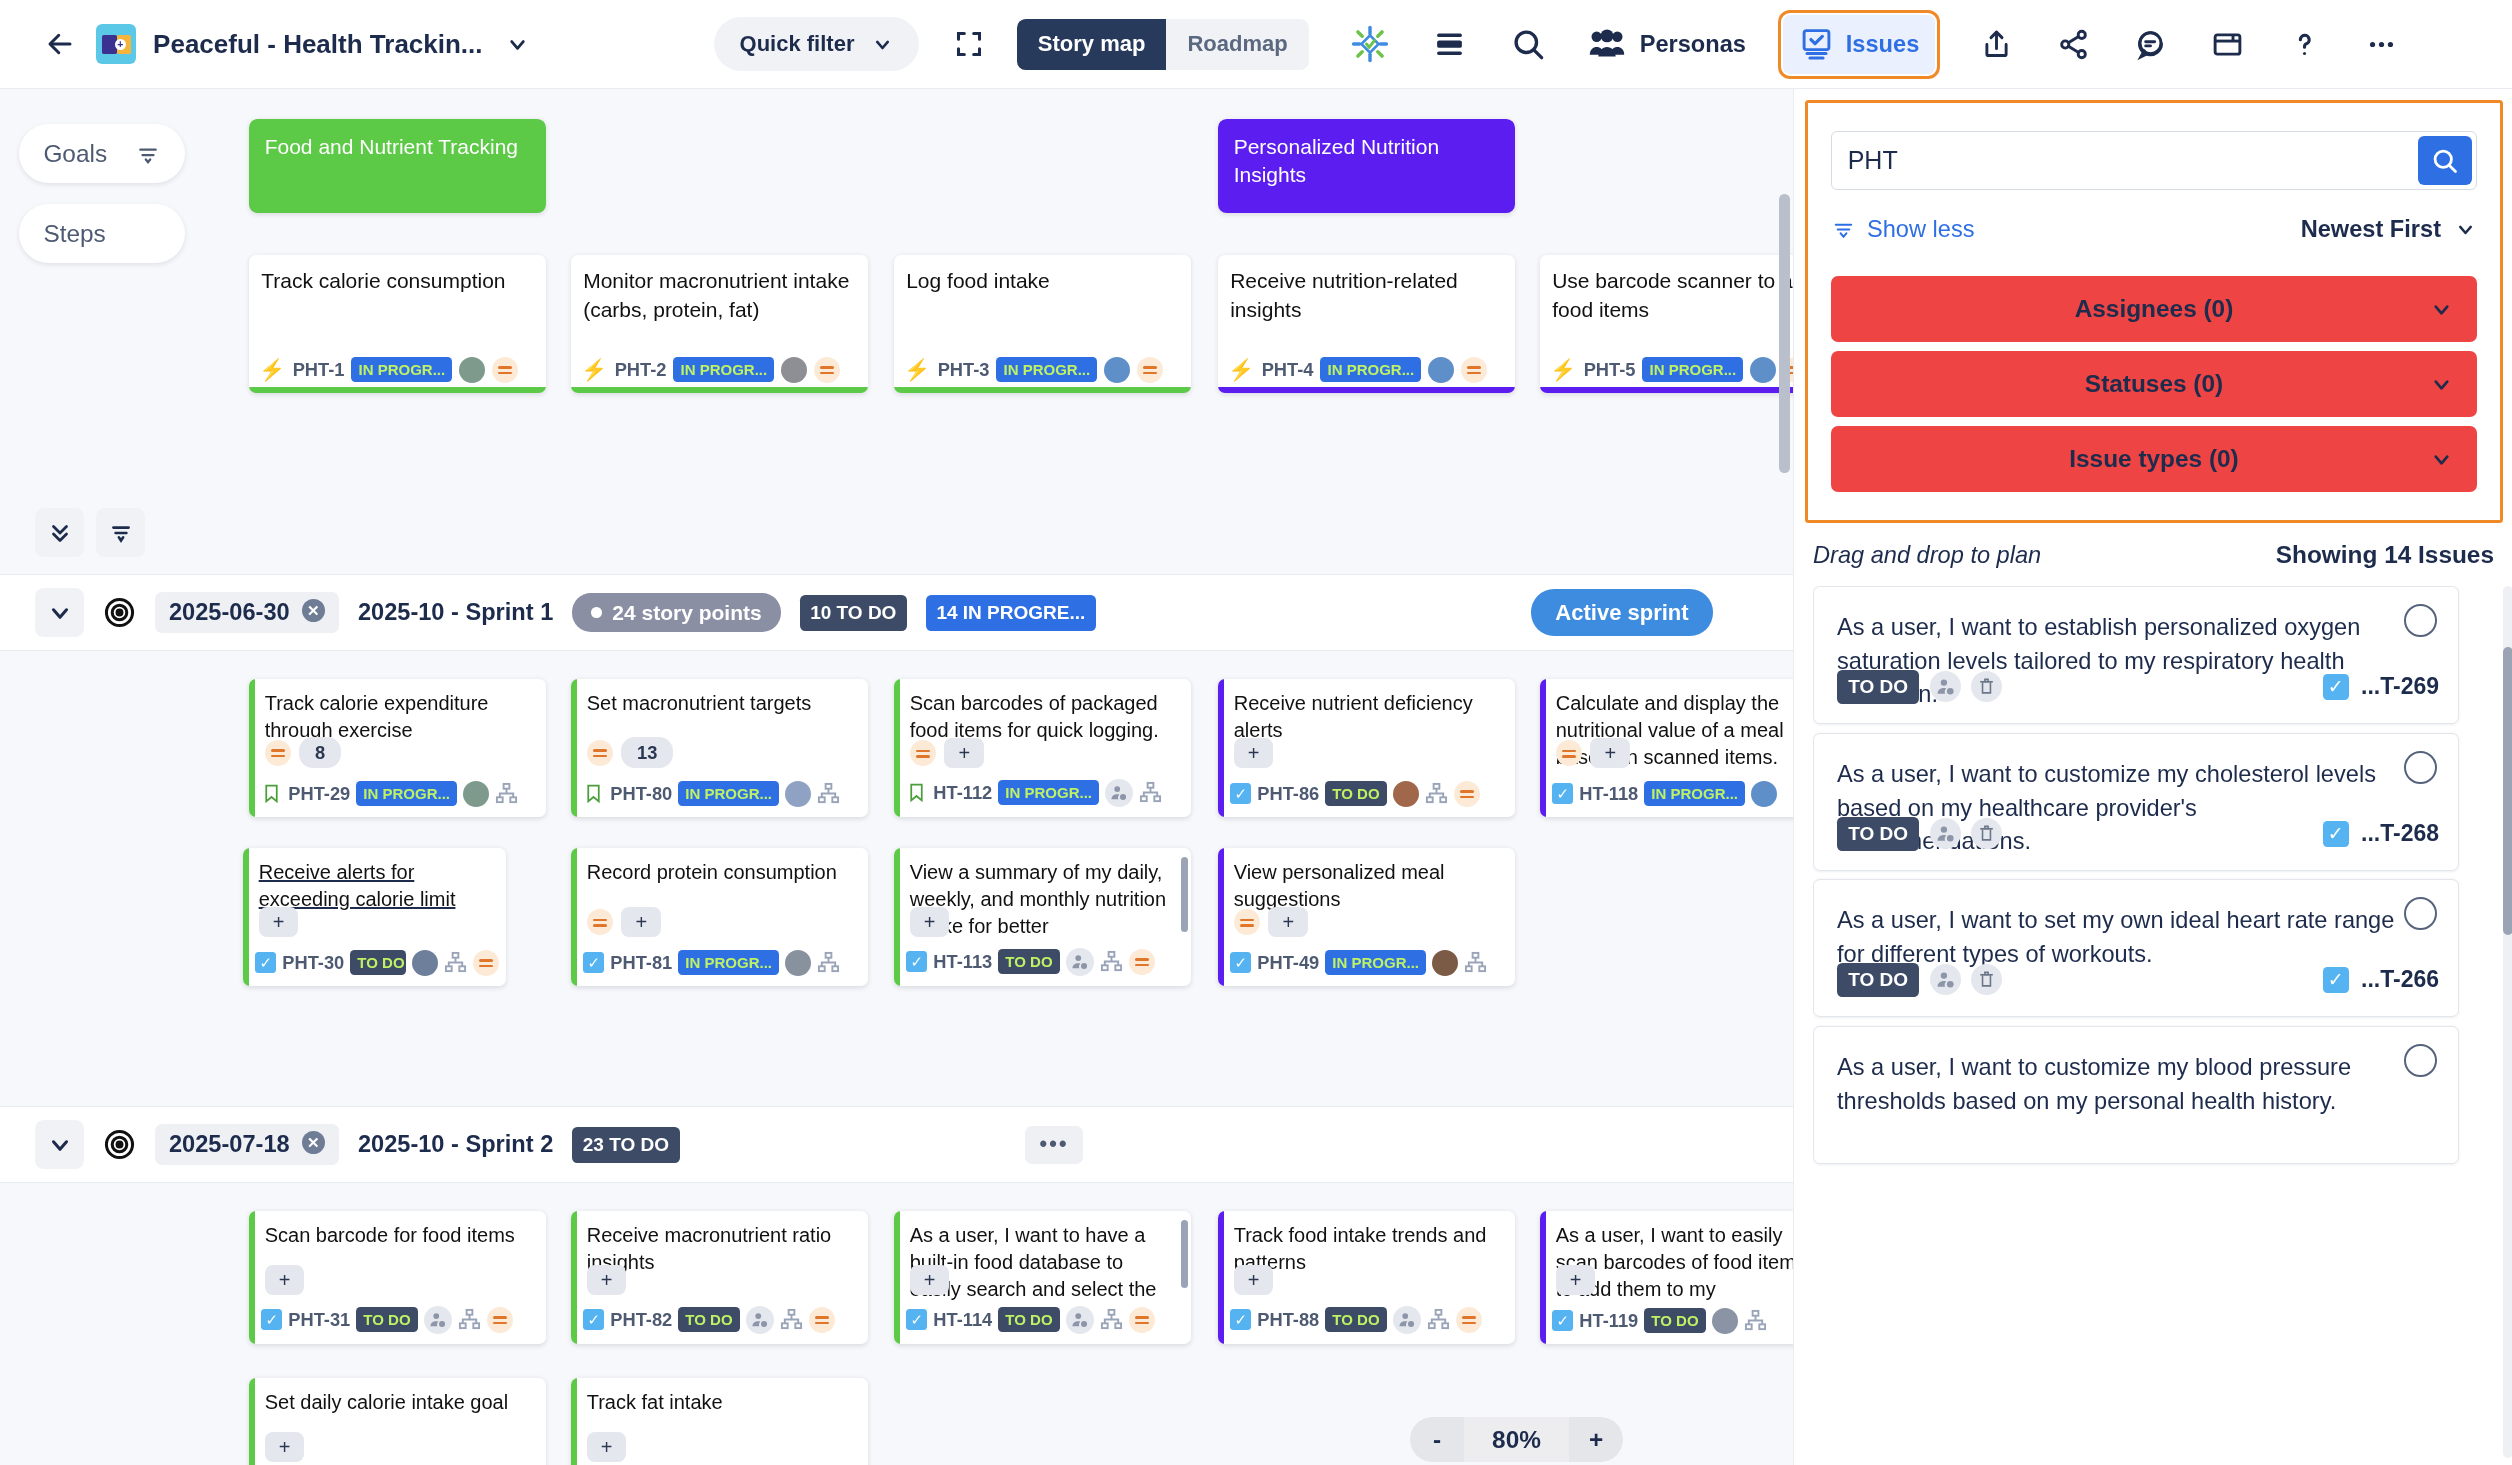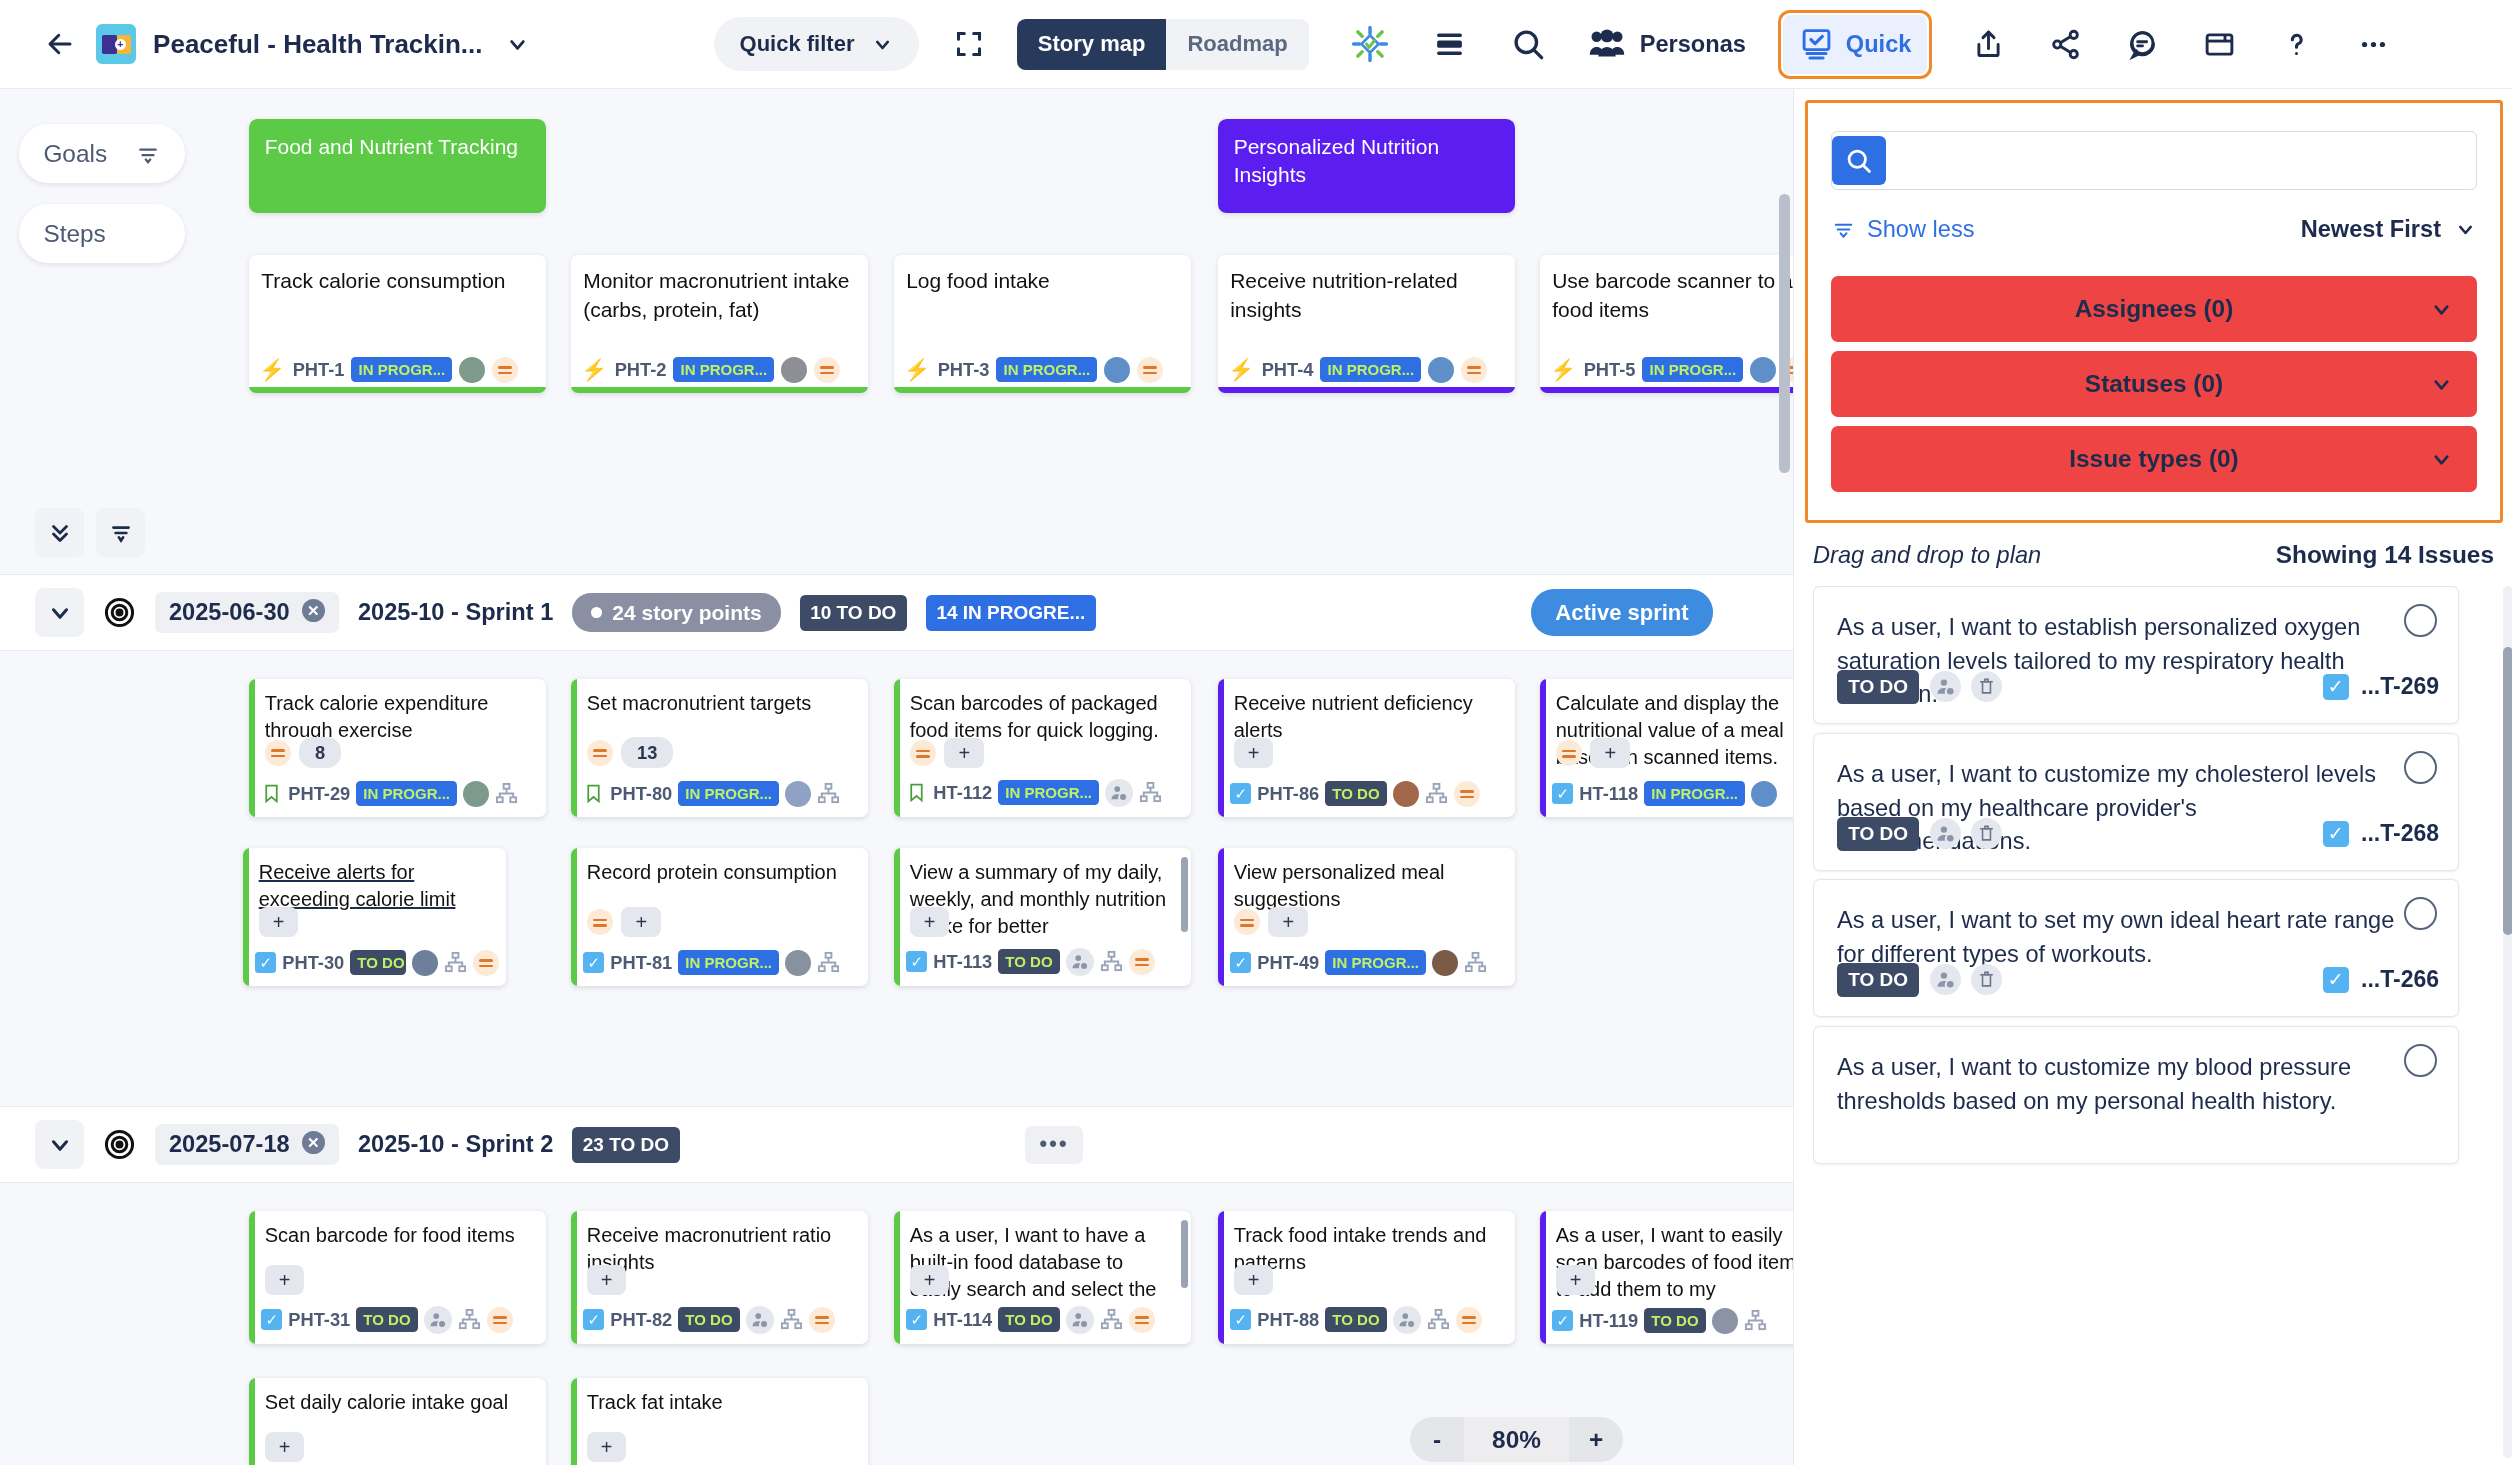--- a/index.html
+++ b/index.html
@@ -248,21 +248,21 @@
       <span>Personas</span>
     </div>
 
     <div class="issues-btn">
       <svg width="35" height="35" viewBox="0 0 24 24" fill="none" stroke="currentColor" stroke-width="2">
         <rect x="3.5" y="2.5" width="17" height="13" rx="1.6"></rect>
         <polyline points="8.2 8.6 11 11.4 16 6.4" stroke-width="2.2" stroke-linecap="round" stroke-linejoin="round"></polyline>
         <line x1="5.5" y1="18.2" x2="18.5" y2="18.2" stroke-width="2.1" stroke-linecap="round"></line>
         <line x1="7.5" y1="21.2" x2="16.5" y2="21.2" stroke-width="2.1" stroke-linecap="round"></line>
       </svg>
-      <span>Quick</span>
+      <span>Issues</span>
     </div>
 
     <div class="right-icons">
       <div class="tb-icon">
         <svg width="33" height="33" viewBox="0 0 24 24" fill="none" stroke="currentColor" stroke-width="2.1" stroke-linecap="round" stroke-linejoin="round">
             <path d="M5 12v7a1 1 0 0 0 1 1h12a1 1 0 0 0 1-1v-7"></path>
             <polyline points="8 7 12 3 16 7"></polyline>
             <line x1="12" y1="3" x2="12" y2="15"></line>
           </svg>
       </div>
@@ -805,20 +805,21 @@
     </div>
 
     <div class="canvas-scroll" style="top:105px; height:279px;"></div>
   </div>
 
   <div class="rpanel">
 
     <div class="filterbox"></div>
 
     <div class="searchrow">
+      <input value="PHT" style="">
       <div class="searchgo">
         <svg width="28" height="28" viewBox="0 0 24 24" fill="none" stroke="#fff" stroke-width="2.4" stroke-linecap="round">
             <circle cx="10.5" cy="10.5" r="7"></circle>
             <line x1="16" y1="16" x2="21" y2="21"></line>
           </svg>
       </div>
     </div>
 
     <div class="showless">
       <svg width="23" height="23" viewBox="0 0 24 24" fill="none" stroke="#2f6fe4" stroke-width="2.2" stroke-linecap="round">

